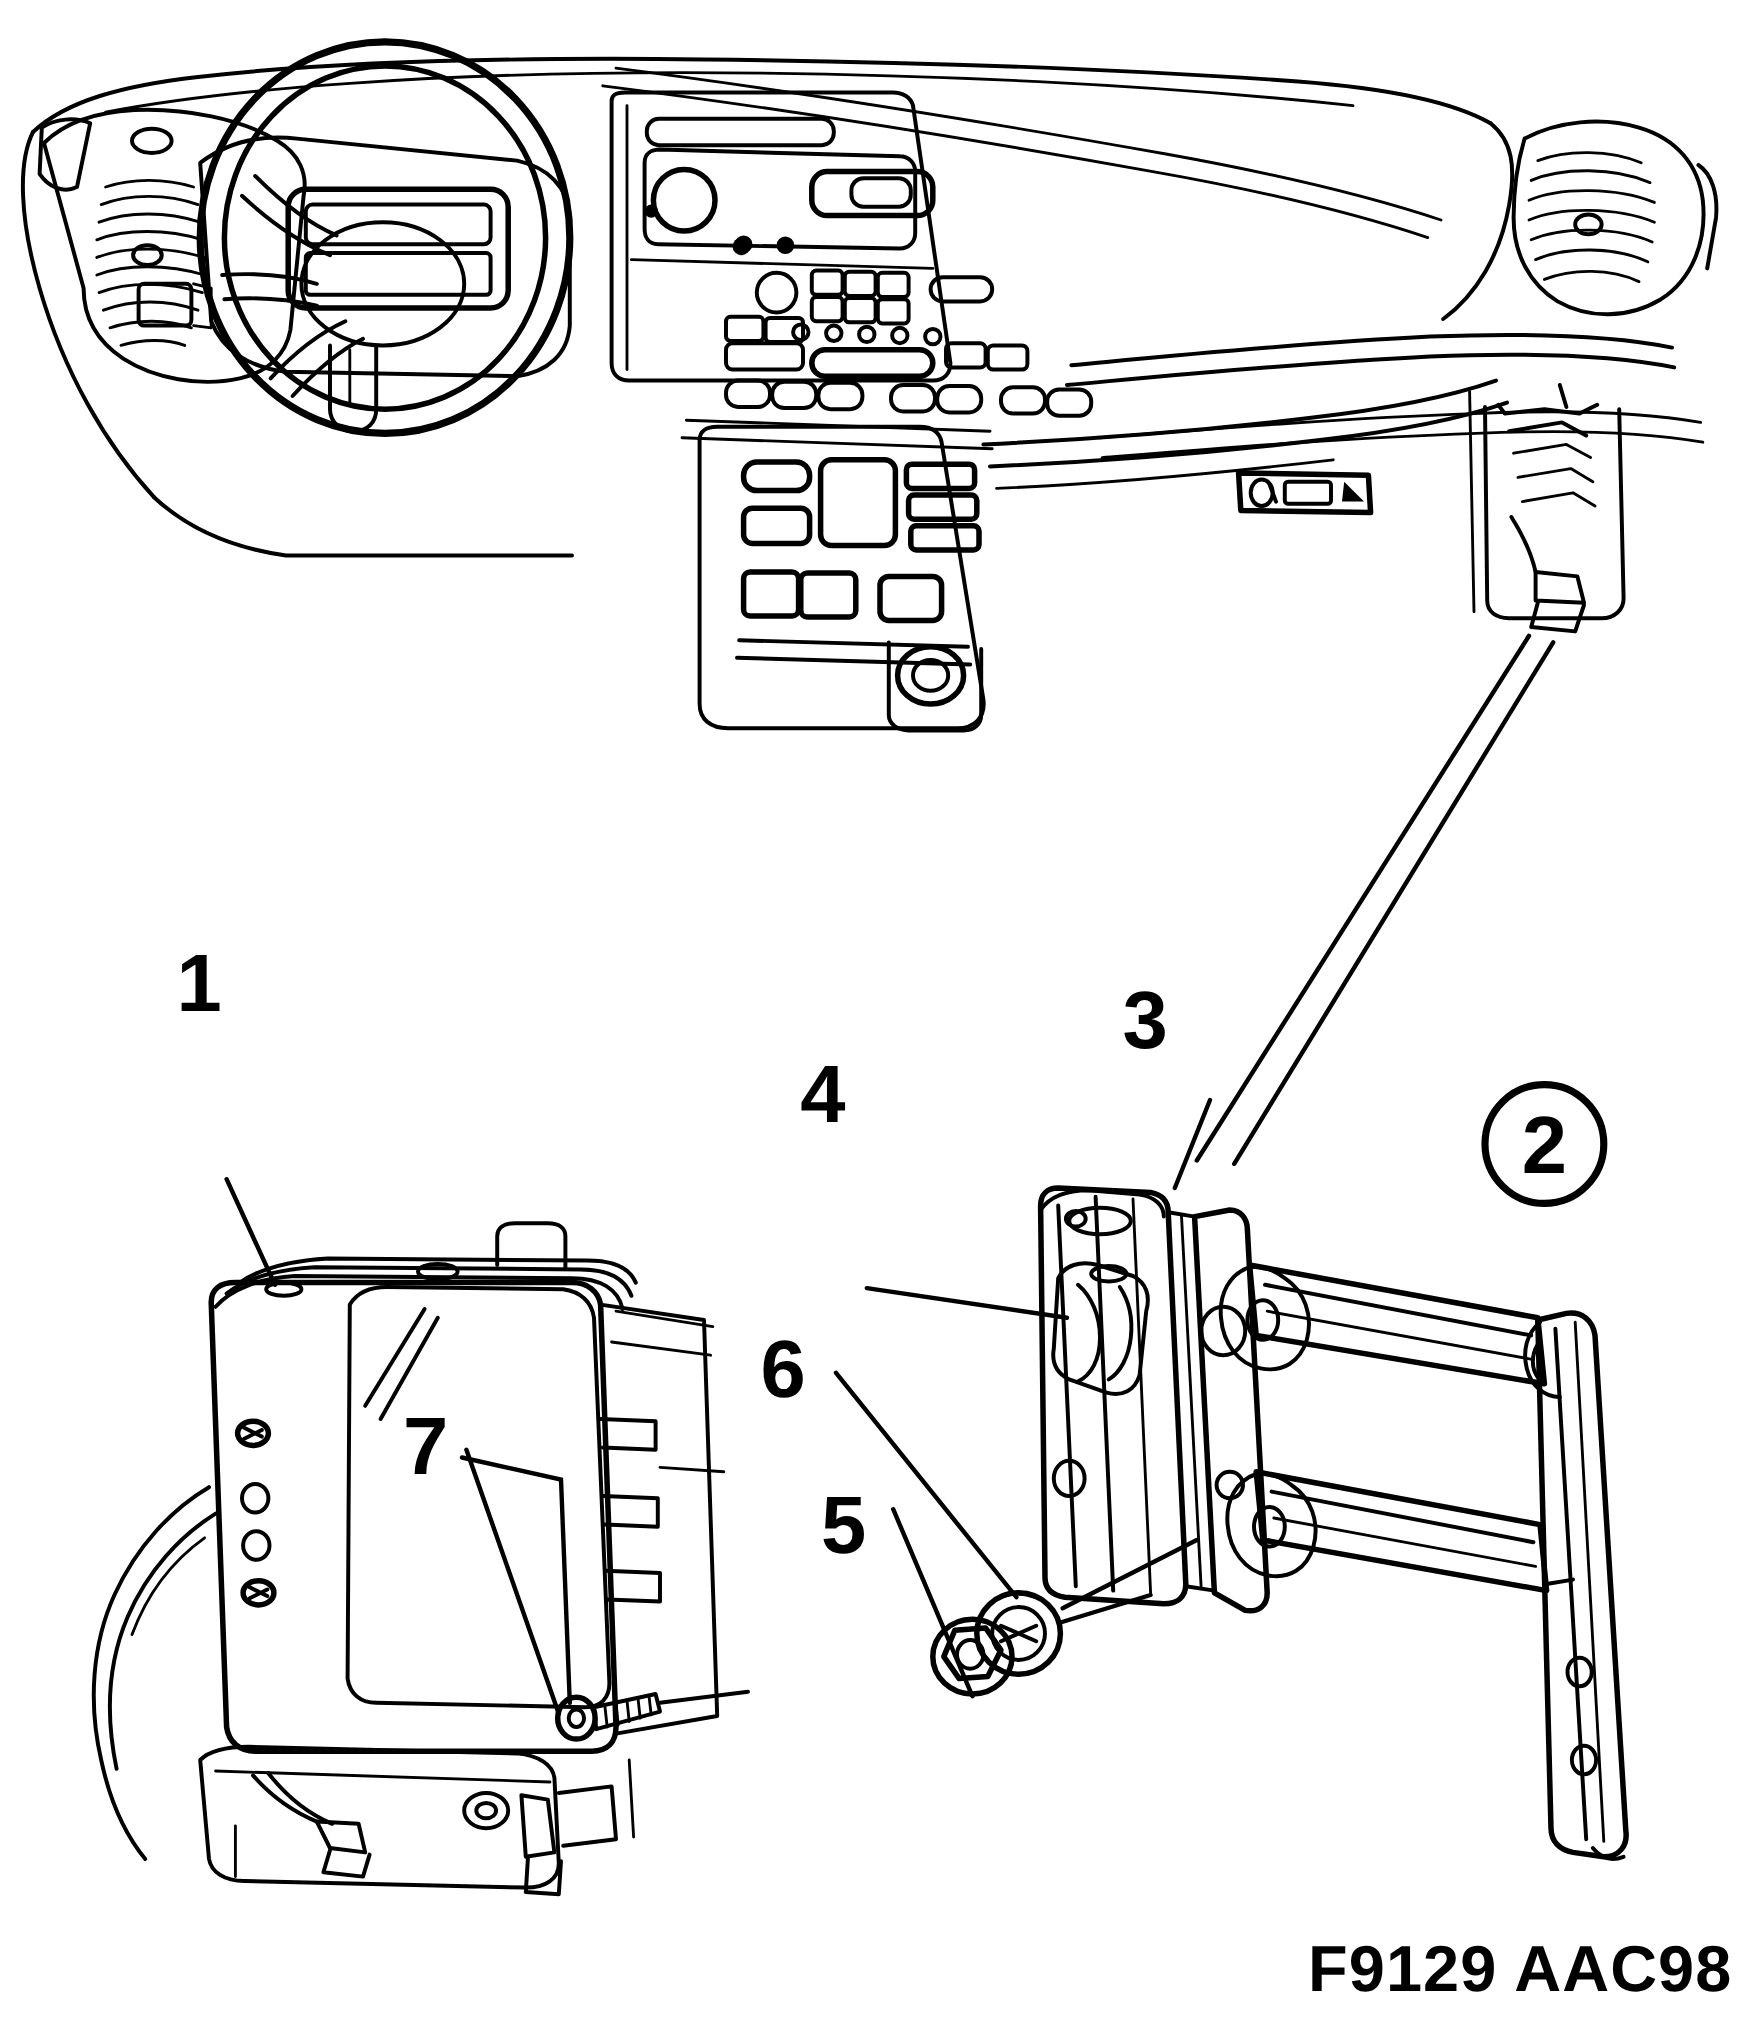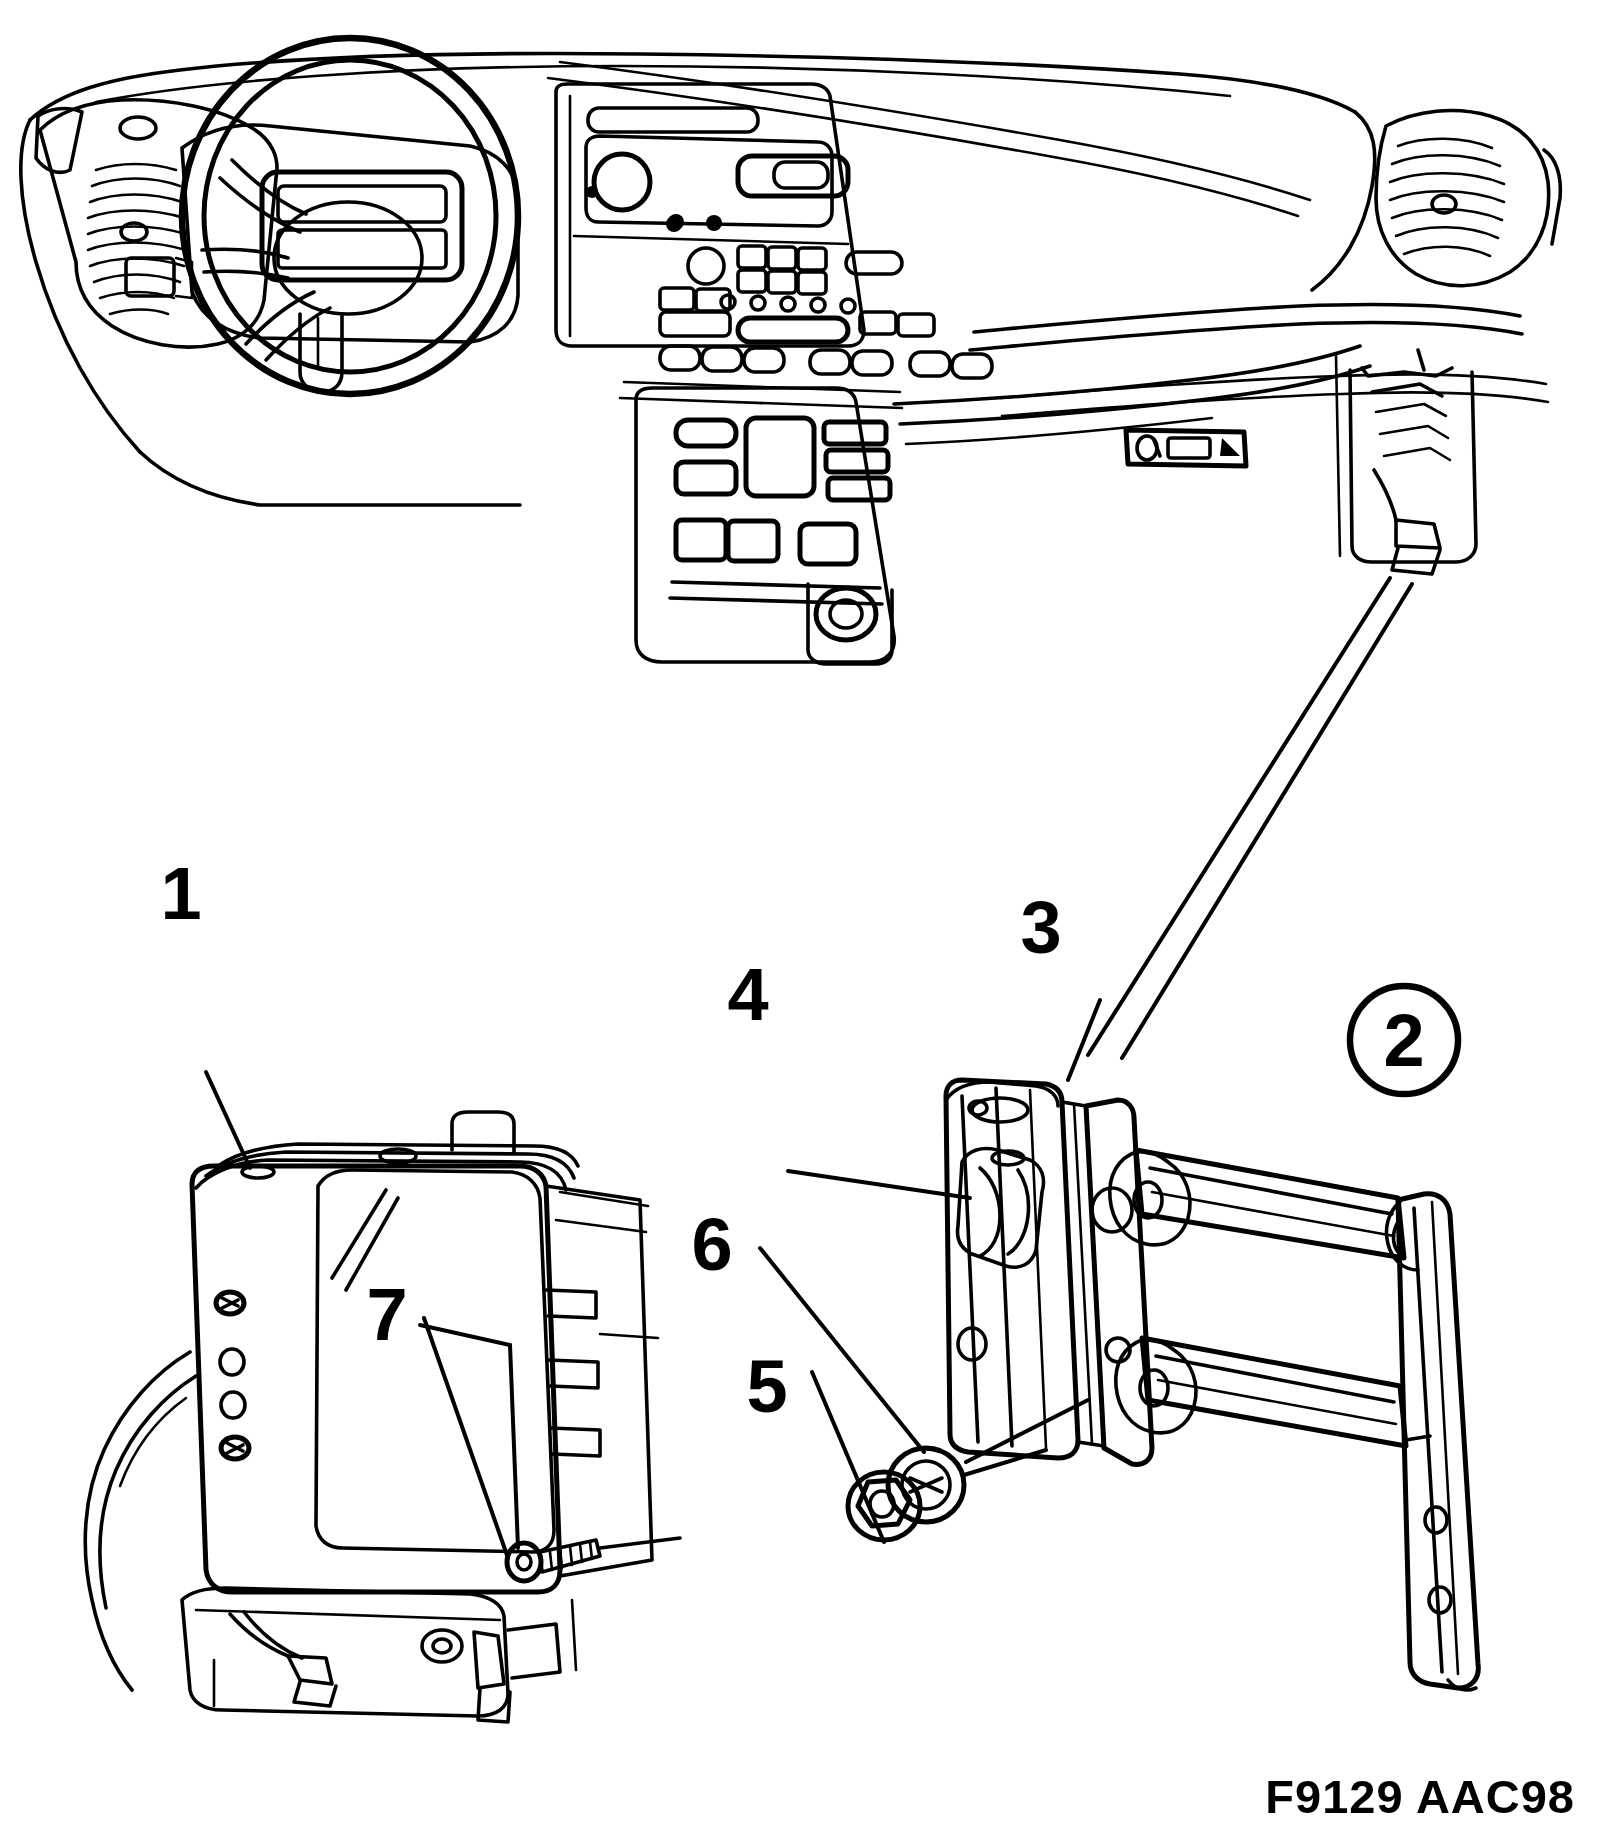--- a/index.html
+++ b/index.html
@@ -40,21 +40,21 @@
     font-size: 74px;
     font-weight: bold;
     fill: #000000;
     stroke: none;
   }
   .caption-text {
     position: absolute;
     right: 24px;
     bottom: 22px;
     font-family: "Liberation Sans", sans-serif;
-    font-size: 47px;
+    font-size: 59px;
     font-weight: bold;
     letter-spacing: 1px;
     color: #000000;
     white-space: nowrap;
     margin-top: 10px;
   }
   .leader { stroke: #000; stroke-width: 4; fill: none; stroke-linecap: round; }
 </style>
 </head>
 <body>

